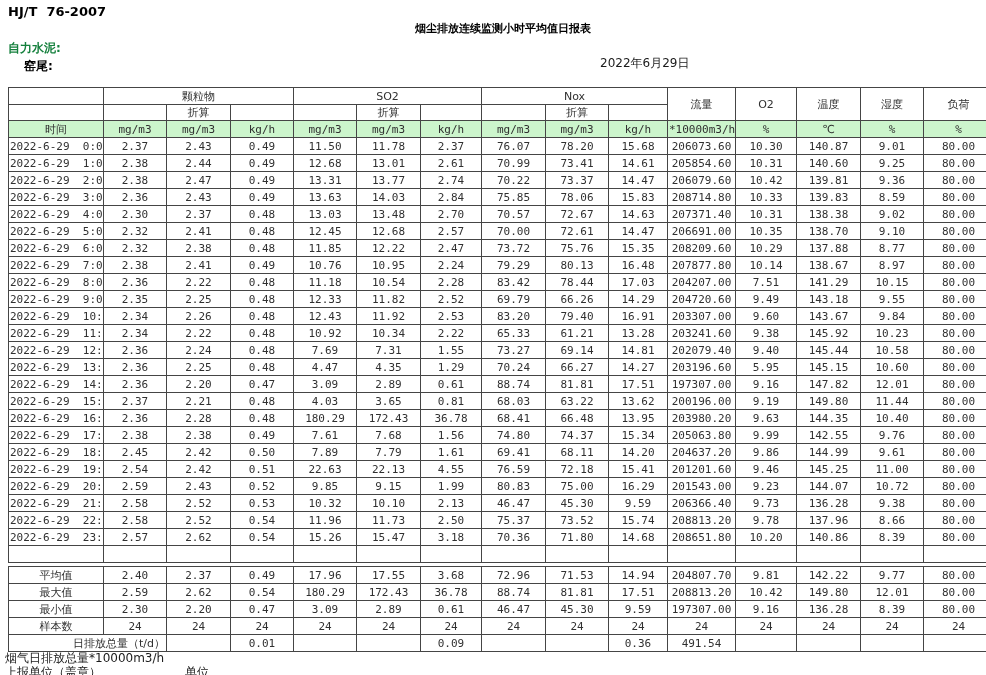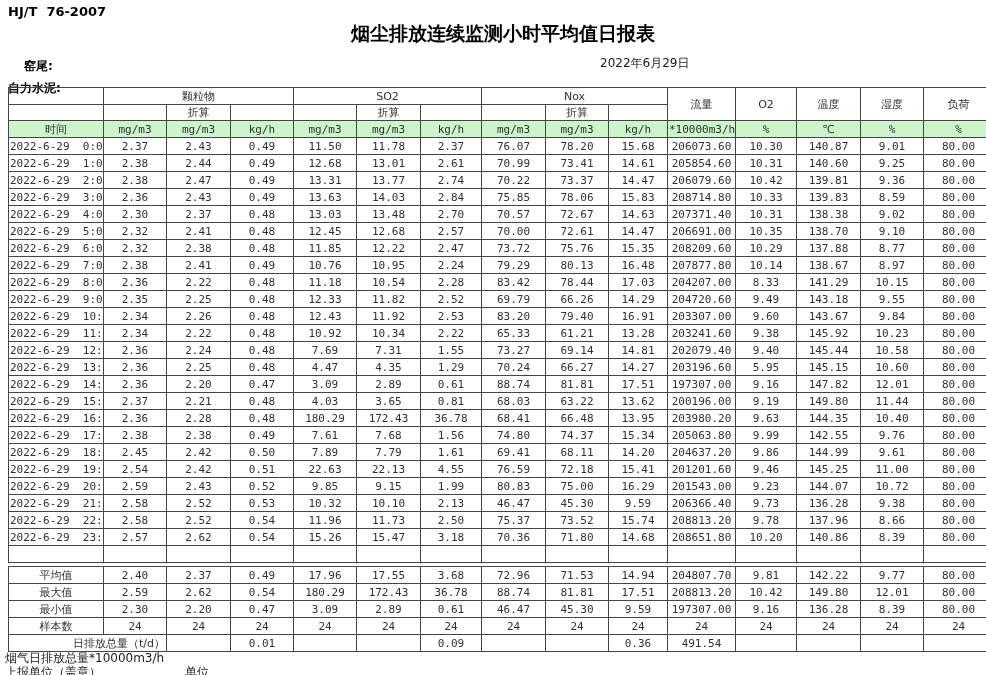--- a/index.html
+++ b/index.html
@@ -9,25 +9,25 @@
     color:#303030;
   }
   .page{position:absolute;inset:0;padding-left:18px;}
   .doc-code{
     position:absolute;left:8px;top:4px;
     font-family:"DejaVu Sans",sans-serif;font-weight:bold;font-size:13px;
     white-space:pre;color:#000;
   }
   .report-title{
     position:absolute;left:20px;top:21px;width:966px;text-align:center;
-    font-family:"DejaVu Sans",sans-serif;font-weight:bold;font-size:19px;color:#000;
+    font-family:"DejaVu Sans",sans-serif;font-weight:bold;font-size:11px;color:#000;
   }
   .company{
     position:absolute;left:8px;top:40px;
-    font-family:"DejaVu Sans",sans-serif;font-weight:bold;font-size:12px;color:#000000;margin-top:40px;
+    font-family:"DejaVu Sans",sans-serif;font-weight:bold;font-size:12px;color:#15803d;
   }
   .site{
     position:absolute;left:24px;top:58px;
     font-family:"DejaVu Sans",sans-serif;font-weight:bold;font-size:12px;color:#000;
   }
   .report-date{
     position:absolute;left:592px;top:55px;
     font-family:"DejaVu Sans",sans-serif;font-size:12px;color:#1a1a1a;margin-left:8px;
   }
   table{
@@ -272,21 +272,21 @@
           <td>2.36</td>
           <td>2.22</td>
           <td>0.48</td>
           <td>11.18</td>
           <td>10.54</td>
           <td>2.28</td>
           <td>83.42</td>
           <td>78.44</td>
           <td>17.03</td>
           <td>204207.00</td>
-          <td>8.33</td>
+          <td>7.51</td>
           <td>141.29</td>
           <td>10.15</td>
           <td>80.00</td>
         </tr>
         <tr>
           <td>2022-6-29  9:00</td>
           <td>2.35</td>
           <td>2.25</td>
           <td>0.48</td>
           <td>12.33</td>

